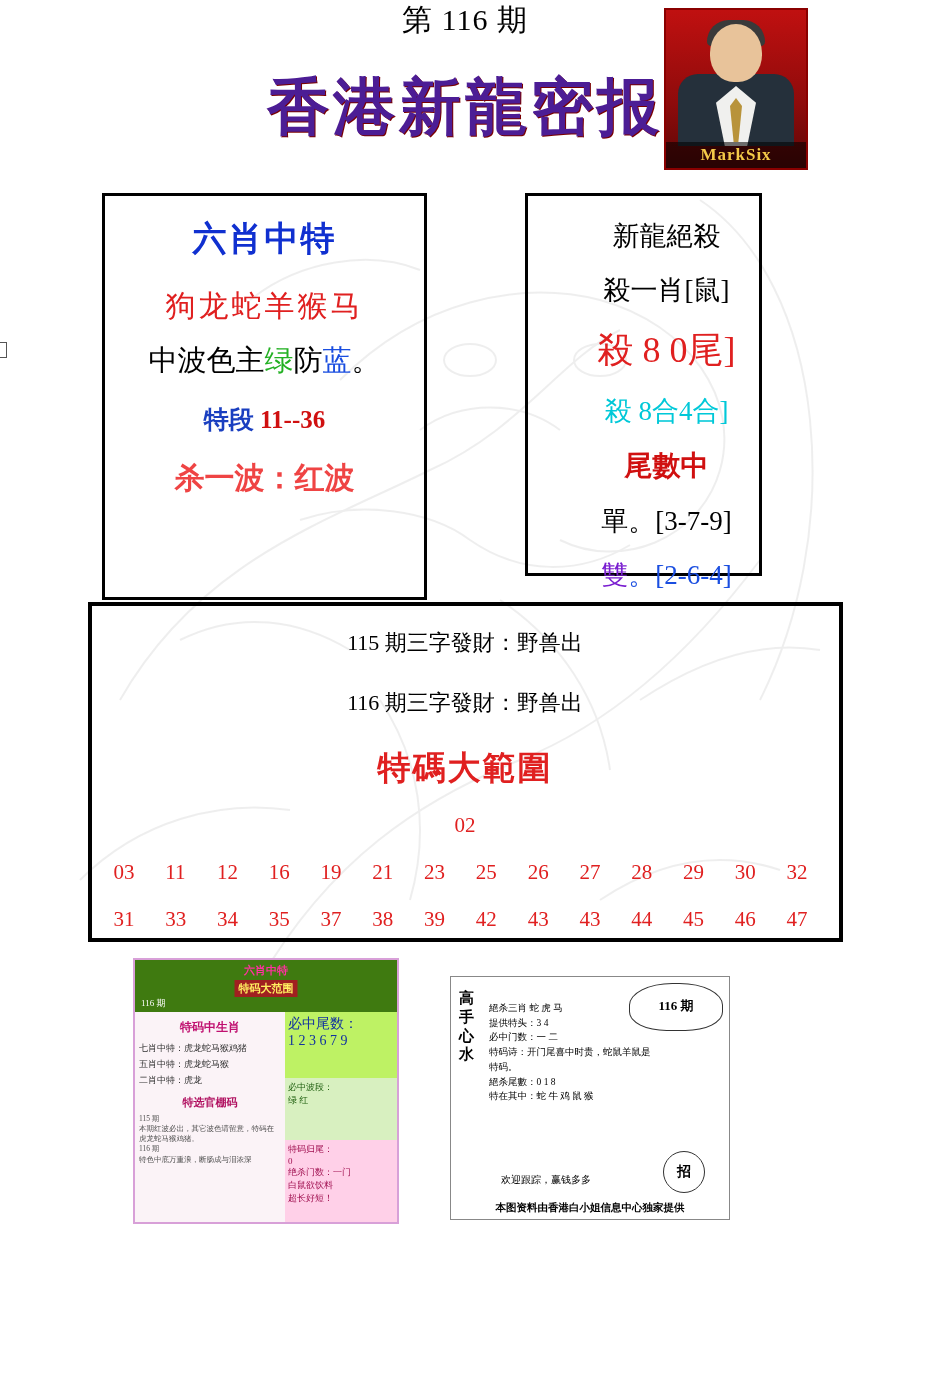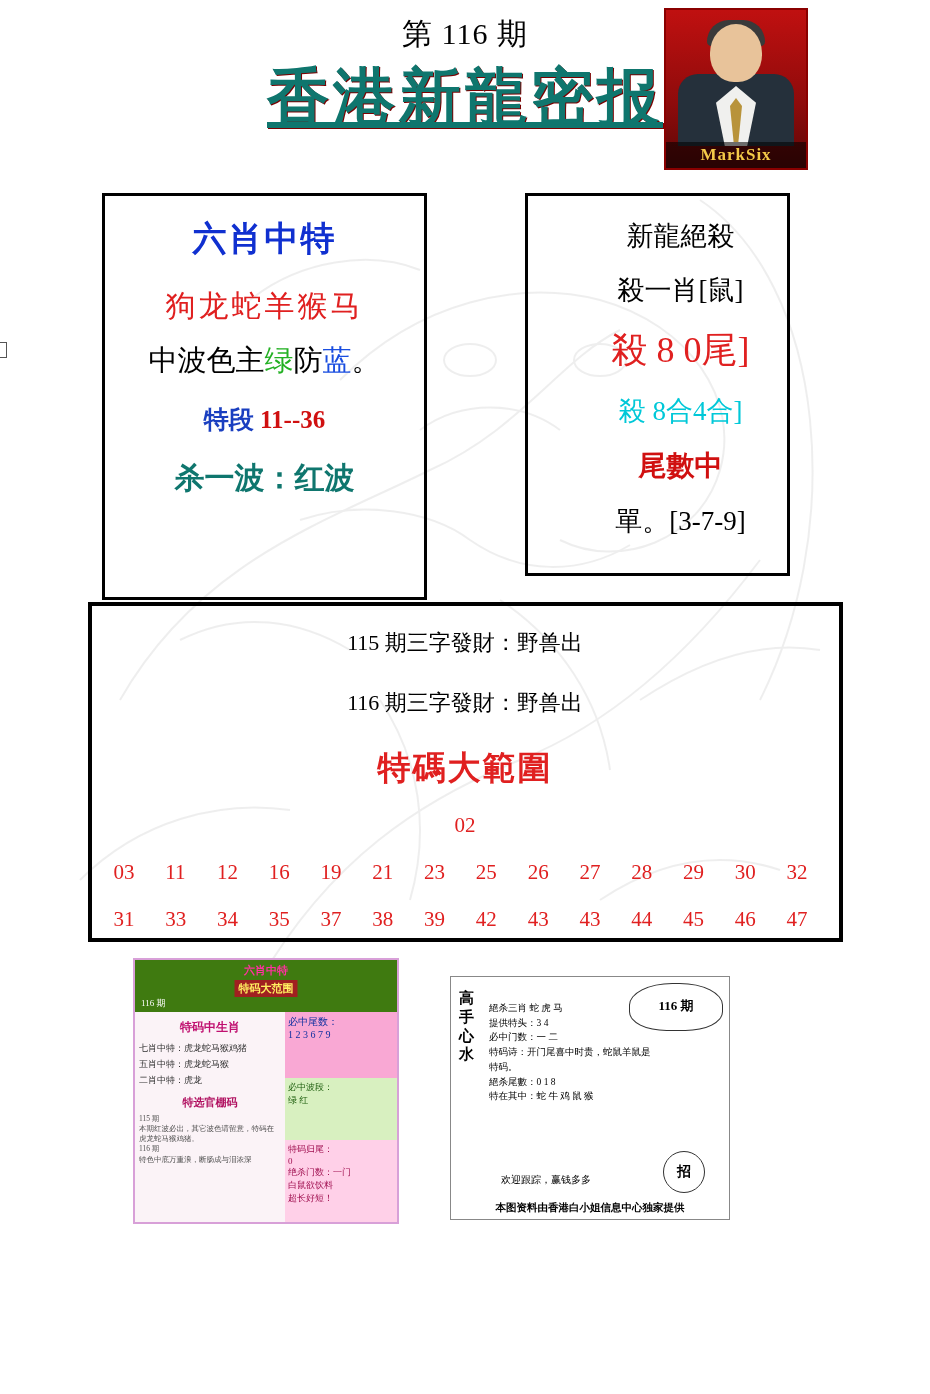--- a/index.html
+++ b/index.html
@@ -34,32 +34,30 @@
 
   
   .header {
     position: relative;
     height: 180px;
   }
   .issue-line {
     text-align: center;
     font-size: 30px;
     color: #000;
-    padding-top: 14px;
     letter-spacing: 1px;
   }
   .main-title {
     text-align: center;
     font-size: 62px;
     font-weight: bold;
-    color: #0f766e;
-    margin-top: 0;
+    color: #4c1d95;
+    margin-top: 24px;
     letter-spacing: 4px;
     text-shadow: 1px 1px 0 #7a0000;
-    text-decoration: underline;
   }
   .portrait {
     position: absolute;
     right: 122px;
     top: 8px;
     width: 140px;
     height: 158px;
     border: 2px solid #8a0000;
     background: linear-gradient(#c01010, #8d0b0b 60%, #5d0707);
     overflow: hidden;
@@ -137,21 +135,21 @@
   .box-left {
     left: 102px;
     top: 13px;
     width: 325px;
     height: 407px;
     text-align: center;
   }
   .box-right {
     left: 525px;
     top: 13px;
-    width: 265px;
+    width: 237px;
     height: 383px;
     text-align: center;
     padding-left: 46px;
   }
   .box-left .b-title {
     margin-top: 20px;
     font-size: 34px;
     font-weight: bold;
     color: #1030d0;
     letter-spacing: 2px;
@@ -181,21 +179,21 @@
   .box-left .line-seg {
     margin-top: 22px;
     font-size: 25px;
     color: #1a3fc0;
     font-weight: bold;
   }
   .box-left .line-seg .num { color: #d01010; }
   .box-left .line-kill {
     margin-top: 22px;
     font-size: 30px;
-    color: #0f766e;
+    color: #ef4444;
     font-weight: bold;
   }
 
   .box-right .r-line {
     font-size: 27px;
     color: #000;
     margin-top: 18px;
   }
   .box-right .r1 { margin-top: 22px; }
   .box-right .r3 { color: #e02020; font-size: 36px; }
@@ -281,21 +279,21 @@
   .il-band .t3 {
     position: absolute; left: 6px; bottom: 2px; color: #ffffff; font-size: 9px;
   }
   .il-body { display: flex; height: 240px; }
   .il-col1 { width: 150px; background: #fbf3f7; padding: 4px; box-sizing: border-box; }
   .il-col1 .h { color: #c01070; font-weight: bold; text-align: center; font-size: 12px; margin: 3px 0 6px; }
   .il-col1 .r { color: #303030; margin: 3px 0; font-size: 9px; }
   .il-col1 .h2 { color: #b01060; font-weight: bold; text-align: center; font-size: 11px; margin: 8px 0 4px; }
   .il-col1 .small { color: #505050; font-size: 7.5px; line-height: 1.35; }
   .il-col2 { width: 112px; }
-  .il-c2a { background: #f9a8d4; padding: 3px; height: 66px; box-sizing: border-box; color: #1030a0; font-size: 10px; }
+  .il-c2a { background: #bef264; padding: 3px; height: 66px; box-sizing: border-box; color: #1030a0; font-size: 14px; }
   .il-c2b { background: #d8f0c0; padding: 3px; height: 62px; box-sizing: border-box; color: #206010; font-size: 9px; }
   .il-c2c { background: #ffd0e8; padding: 3px; height: 82px; box-sizing: border-box; color: #a01050; font-size: 9px; }
   .il-foot { background: #f4d8ee; height: 0; }
 
   .img-right {
     position: absolute;
     left: 450px;
     top: 18px;
     width: 278px;
     height: 242px;
@@ -390,20 +388,23 @@
       <div class="line-kill">杀一波：红波</div>
     </div>
 
     <div class="box box-right">
       <div class="r-line r1">新龍絕殺</div>
       <div class="r-line r2">殺一肖[鼠]</div>
       <div class="r-line r3">殺 8  0尾]</div>
       <div class="r-line r4">殺 8合4合]</div>
       <div class="r-line r5">尾數中</div>
       <div class="r-line r6">單。[3-7-9]</div>
+      <div class="r-line r7">
+        <span class="v-purple">雙</span><span class="v-blue">。[2-6-4]</span>
+      </div>
     </div>
   </div>
 
   <div class="wide-box">
     <div class="wline">115 期三字發財：野兽出</div>
     <div class="wline wline2">116 期三字發財：野兽出</div>
     <div class="wtitle">特碼大範圍</div>
     <div class="nums-single">02</div>
     <div class="nums-row">
       <span>03</span>

